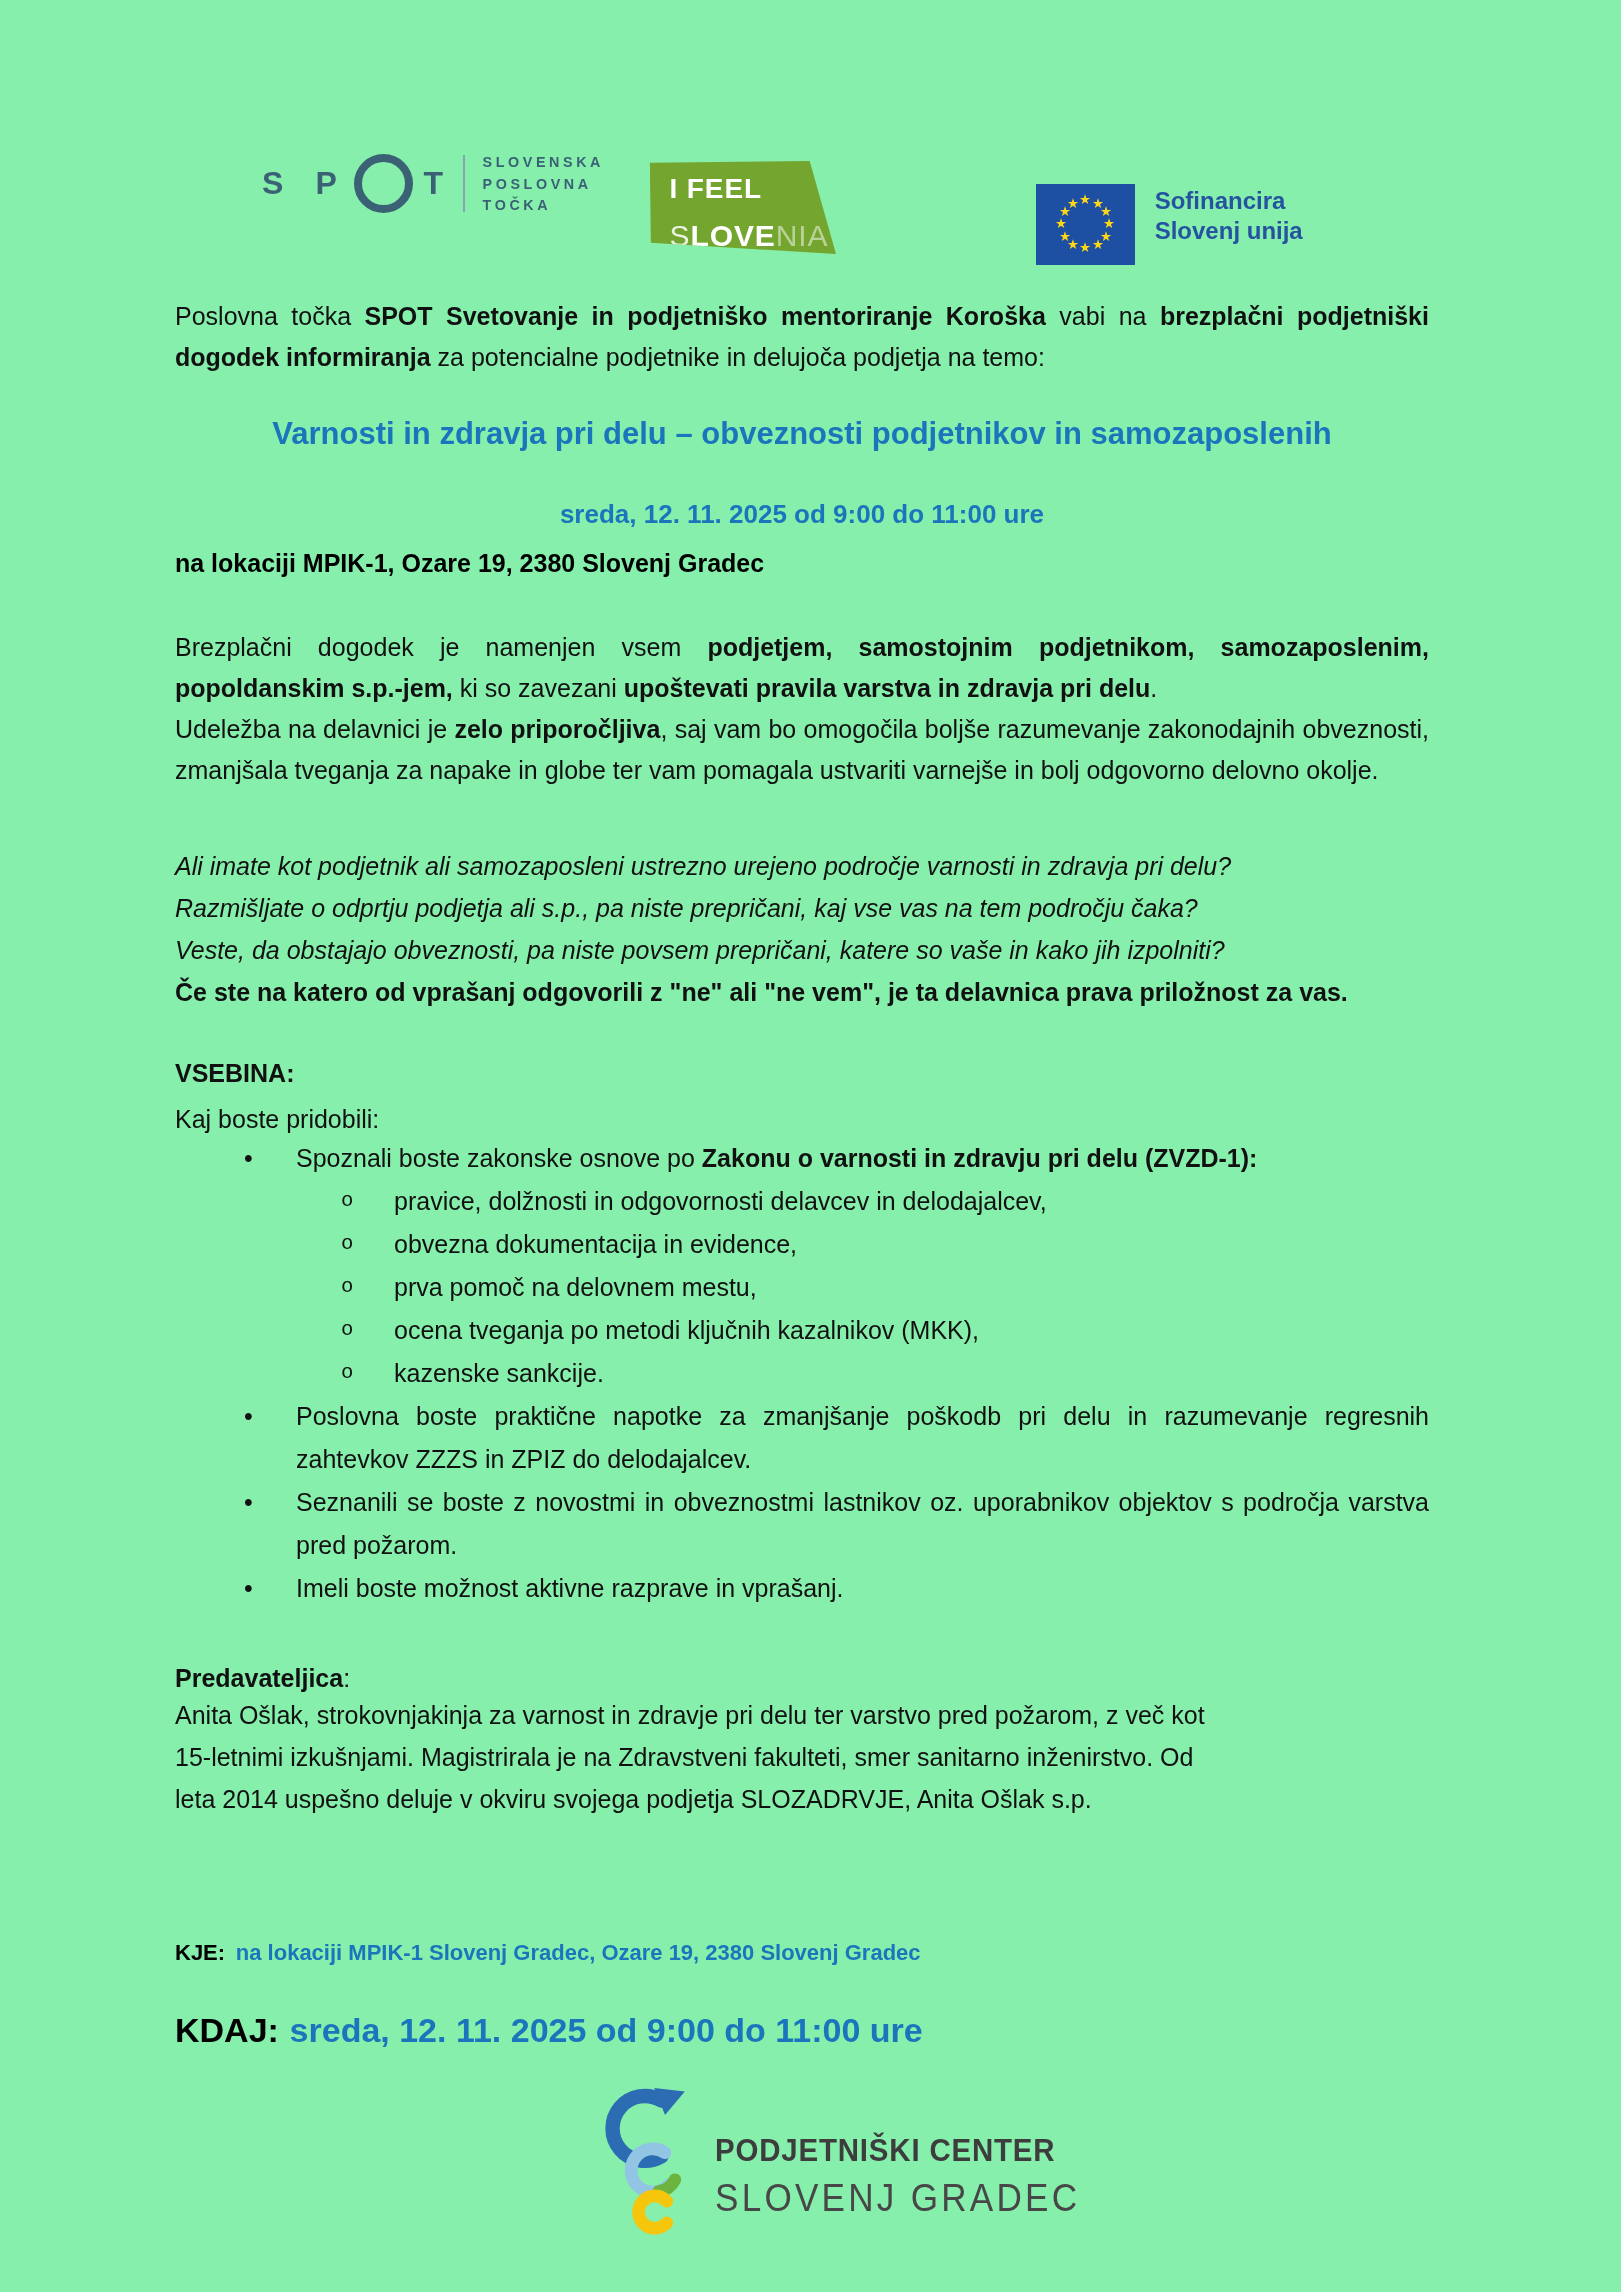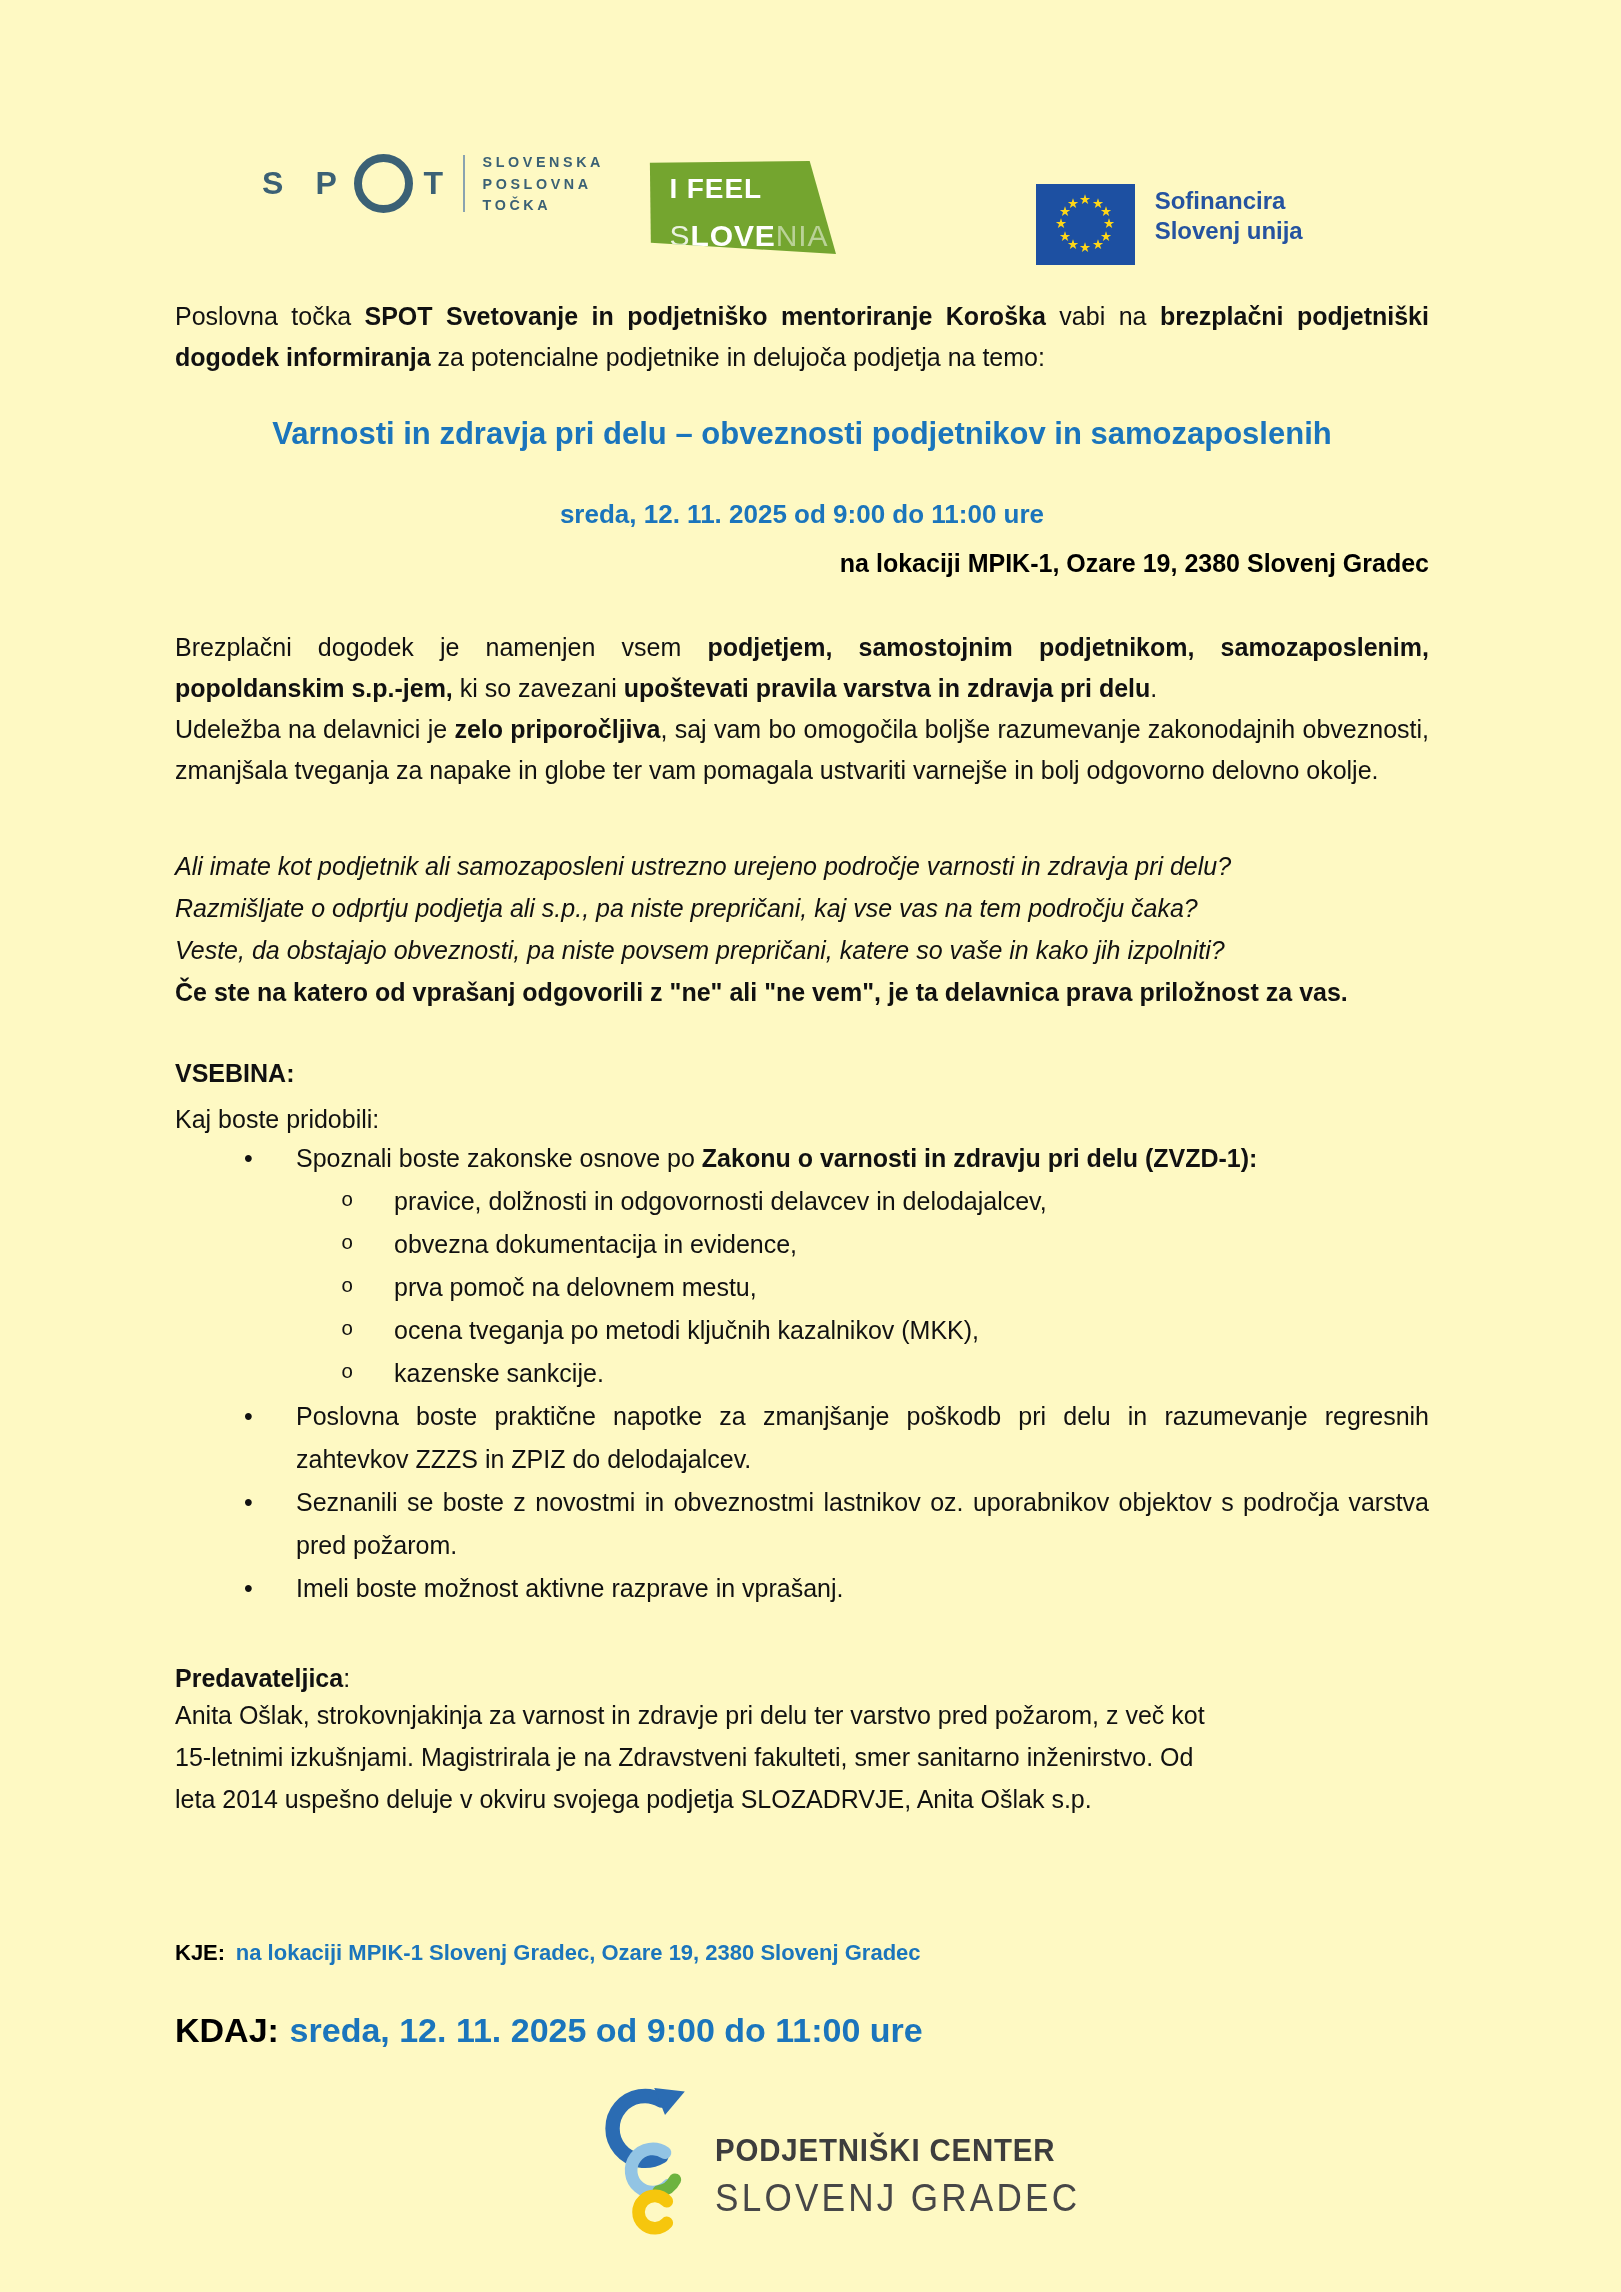--- a/index.html
+++ b/index.html
@@ -1,17 +1,17 @@
 <!DOCTYPE html>
 <html style="font-size:14.3px"><head>
 <meta charset="utf-8">
 <style>
   html,body{margin:0;padding:0;background:#ffffff;}
   .page{
-    position:relative;width:1621px;height:2293px;background:#fef9c3;
+    position:relative;width:1621px;height:2293px;background:#86efac;
     font-family:"Liberation Sans","DejaVu Sans",sans-serif;color:#111;
     overflow:hidden;margin:0 auto;
   }
   .abs{position:absolute;}
   .content{left:175px;width:1254px;}
   .b{font-weight:bold;}
   .i{font-style:italic;}
   .blue{color:#1b75bc;}
   .just{text-align:justify;}
   p{margin:0;}
@@ -37,21 +37,21 @@
   .eu-logo{left:1036px;top:184px;display:flex;align-items:flex-start;}
   .eu-flag{position:relative;width:99px;height:81px;background:#1d50a2;flex:0 0 auto;}
   .eu-star{position:absolute;color:#ffd617;font-size:13.4px;transform:translate(-50%,-50%);line-height:1;}
   .eu-text{margin-left:19.7px;margin-top:1.8px;color:#2553a0;font-size:24px;font-weight:bold;line-height:30px;}
 
   
   .body-text{font-size:25px;line-height:41px;}
   .intro{top:296px;}
   .title-line{top:416px;text-align:center;white-space:nowrap;font-size:31px;font-weight:bold;color:#1b75bc;}
   .date-line{top:499px;text-align:center;font-size:26px;font-weight:bold;color:#1b75bc;}
-  .loc-line{top:549px;text-align:right;font-size:25px;font-weight:bold;color:#000;}
+  .loc-line{top:549px;text-align:left;font-size:25px;font-weight:bold;color:#000;}
   .paras{top:627px;}
   .quest{top:845px;line-height:42px;}
   .vseb-h{top:1053px;font-weight:bold;}
   .kaj{top:1099px;}
   .listblock{top:1137px;line-height:43px;}
   ul.plain{list-style:none;margin:0;padding:0;}
   li.l1{position:relative;padding-left:121px;text-align:justify;}
   li.l1::before{content:"\2022";position:absolute;left:69px;top:0;}
   li.l2{position:relative;padding-left:219px;}
   li.l2::before{content:"o";position:absolute;left:166px;top:-0.9px;font-family:"Liberation Mono","DejaVu Sans Mono",monospace;font-size:20.6px;}

